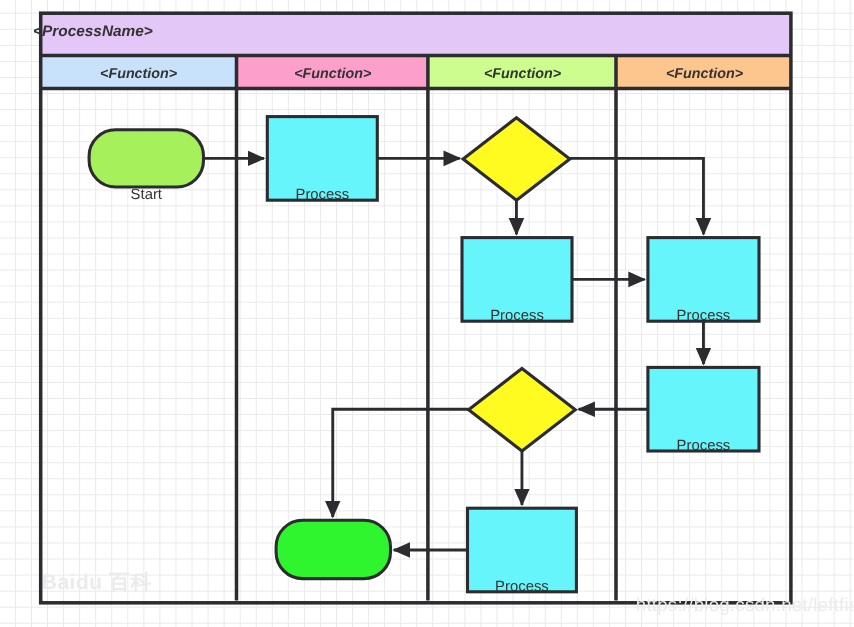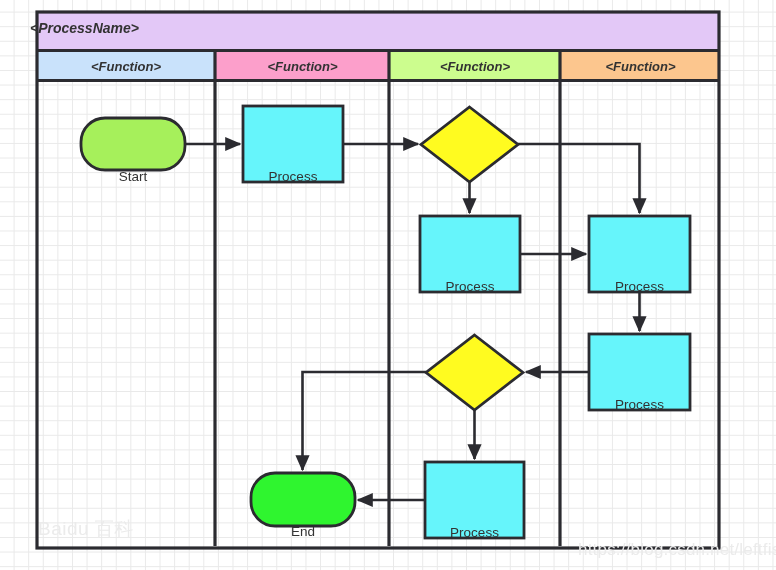--- a/index.html
+++ b/index.html
@@ -31,20 +31,21 @@
     color: #ebebeb;
     pointer-events: none;
     user-select: none;
     white-space: nowrap;
   }
   #wm-baidu {
     left: 38px;
     top: 516px;
     font-size: 19px;
     letter-spacing: 0.5px;
+    font-weight: bold;
   }
   #wm-csdn {
     left: 578px;
     top: 540px;
     font-size: 17px;
     letter-spacing: 0.2px;
   }
   .lane-label {
     position: absolute;
     display: flex;
@@ -141,18 +142,17 @@
   <div class="lane-label" style="left:561px; top:51px; width:159px; height:30px;">&lt;Function&gt;</div>
 
   <div class="node-label" style="left:81px; top:118px; width:104px; height:52px;">Start</div>
   <div class="node-label" style="left:243px; top:106px; width:100px; height:76px;">Process</div>
   <div class="node-label" style="left:421px; top:107px; width:97px; height:75px;"></div>
   <div class="node-label" style="left:420px; top:216px; width:100px; height:76px;">Process</div>
   <div class="node-label" style="left:589px; top:216px; width:101px; height:76px;">Process</div>
   <div class="node-label" style="left:589px; top:334px; width:101px; height:76px;">Process</div>
   <div class="node-label" style="left:426px; top:335px; width:97px; height:75px;"></div>
   <div class="node-label" style="left:425px; top:462px; width:99px; height:76px;">Process</div>
-  <div class="node-label" style="left:251px; top:473px; width:104px; height:53px;">End</div>
 
   <div class="wm" id="wm-baidu">Baidu 百科</div>
   <div class="wm" id="wm-csdn">https://blog.csdn.net/leftfist</div>
 
 </div>
 
 </body></html>

